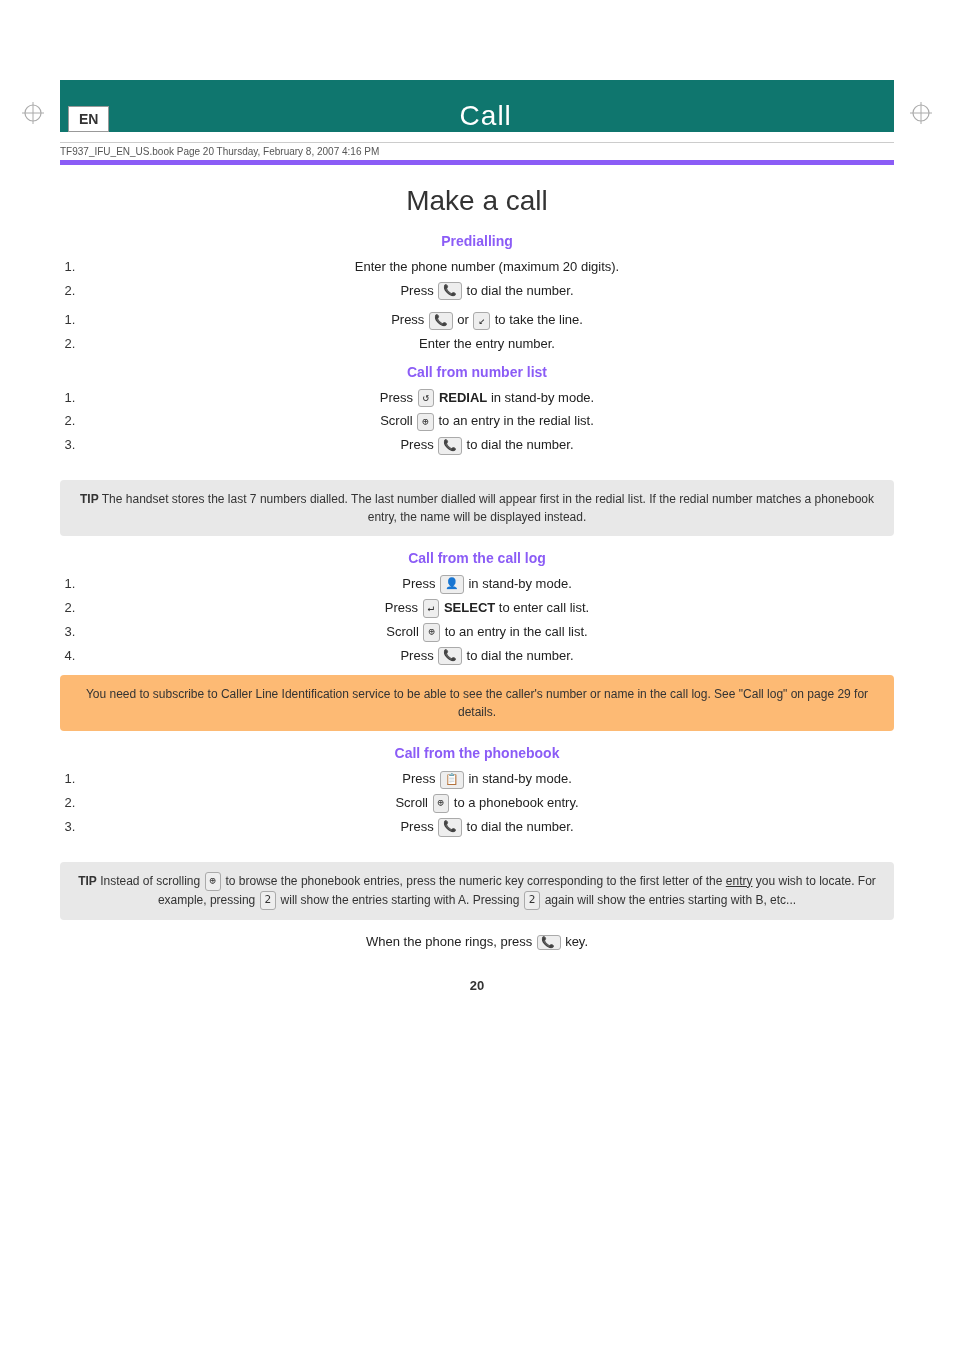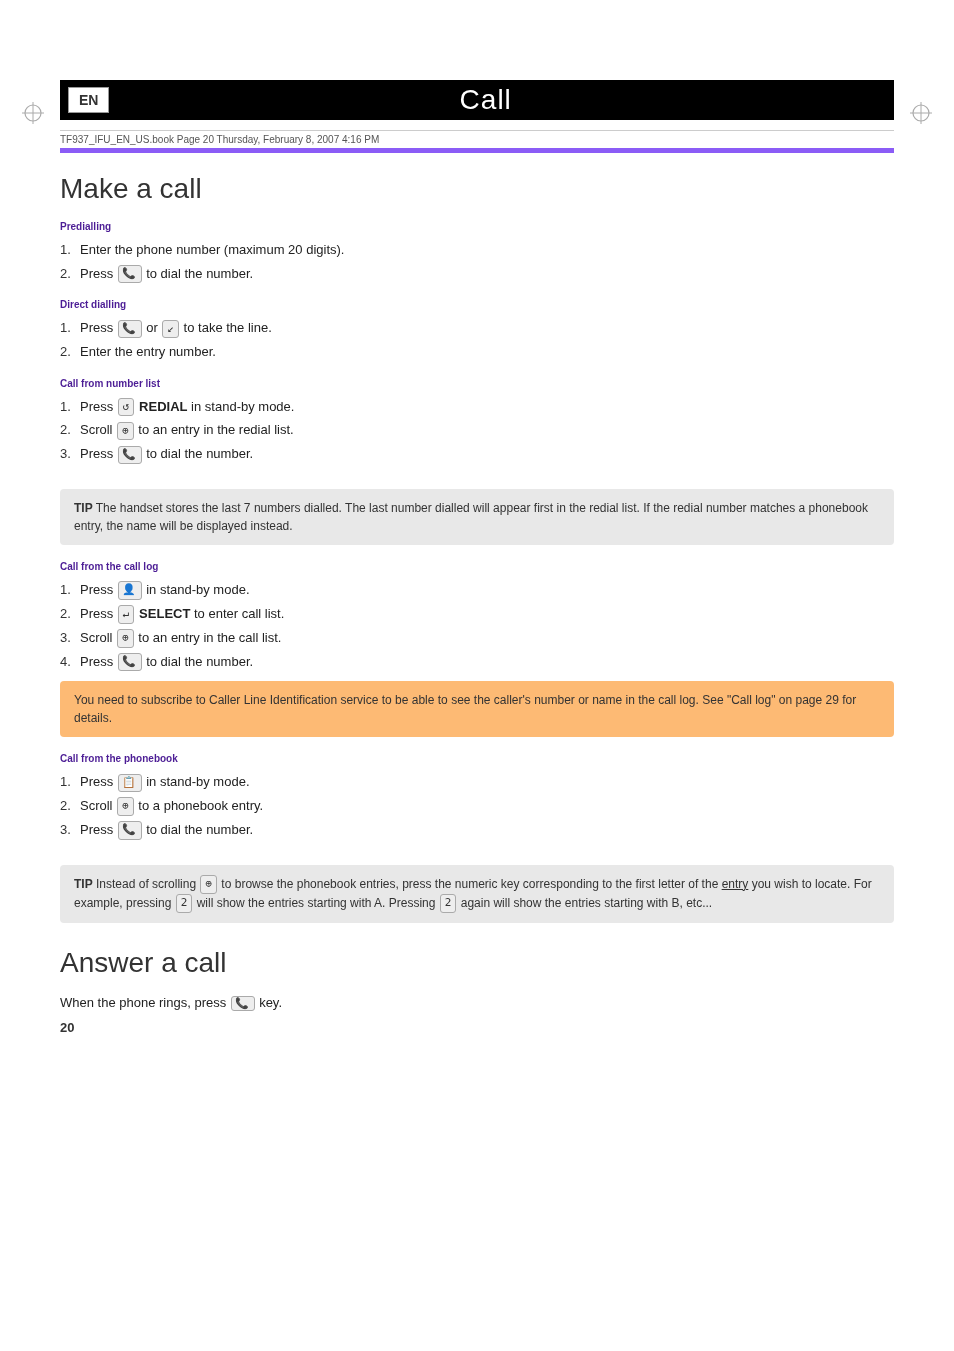--- a/index.html
+++ b/index.html
@@ -16,26 +16,26 @@
     .page {
       width: 954px;
       min-height: 1351px;
       background: #fff;
       padding: 0;
       position: relative;
     }
 
     
     .header-bar {
-      background: #000000;
+      background: #0f766e;
       color: #fff;
       display: flex;
-      align-items: center;
+      align-items: flex-end;
       margin: 80px 60px 0 60px;
-      height: 40px;
+      height: 52px;
     }
     .en-badge {
       background: #fff;
       color: #333;
       font-size: 14px;
       font-weight: bold;
       padding: 4px 10px;
       margin-left: 8px;
       border: 1px solid #999;
     }
@@ -55,35 +55,36 @@
       color: #555;
       margin: 10px 60px 0 60px;
       border-top: 1px solid #ccc;
       border-bottom: 5px solid #8b5cf6;
       padding: 3px 0;
     }
 
     
     .content {
       margin: 20px 60px 0 60px;
+      text-align: center;
     }
 
     .section-title-large {
       font-size: 28px;
       font-weight: normal;
       color: #333;
       margin-bottom: 16px;
     }
 
     .subsection-title {
-      font-size: 10px;
-      font-weight: bold;
-      color: #4c1d95;
+      font-size: 14px;
+      font-weight: bold;
+      color: #8b5cf6;
       margin-bottom: 8px;
-      margin-top: 16px;
+      margin-top: 0;
     }
 
     .step-list {
       list-style: none;
       margin-left: 0;
       margin-bottom: 10px;
     }
     .step-list li {
       display: flex;
       align-items: flex-start;
@@ -136,21 +137,21 @@
       margin: 8px 0 14px 0;
       font-size: 12px;
       line-height: 1.5;
       color: #333;
     }
 
     
     .page-number {
       font-size: 13px;
       font-weight: bold;
-      margin-top: 9px;
+      margin-top: 28px;
       color: #333;
     }
 
     
     .crosshair {
       position: absolute;
     }
 
     strong { font-weight: bold; }
     u { text-decoration: underline; }
@@ -191,21 +192,20 @@
       <li>
         <span class="step-num">1.</span>
         <span class="step-text">Enter the phone number (maximum 20 digits).</span>
       </li>
       <li>
         <span class="step-num">2.</span>
         <span class="step-text">Press <span class="key-icon">📞</span> to dial the number.</span>
       </li>
     </ol>
 
-    <div class="subsection-title">Direct dialling</div>
     <ol class="step-list">
       <li>
         <span class="step-num">1.</span>
         <span class="step-text">Press <span class="key-icon">📞</span> or <span class="key-icon">↙</span> to take the line.</span>
       </li>
       <li>
         <span class="step-num">2.</span>
         <span class="step-text">Enter the entry number.</span>
       </li>
     </ol>
@@ -264,19 +264,18 @@
       </li>
       <li>
         <span class="step-num">3.</span>
         <span class="step-text">Press <span class="key-icon">📞</span> to dial the number.</span>
       </li>
     </ol>
     <div class="tip-box">
       <span class="tip-label">TIP</span> Instead of scrolling <span class="key-icon">⊕</span> to browse the phonebook entries, press the numeric key corresponding to the first letter of the <u>entry</u> you wish to locate. For example, pressing <span class="key-icon">2</span> will show the entries starting with A. Pressing <span class="key-icon">2</span> again will show the entries starting with B, etc...
     </div>
 
-    <div class="section-title-large" style="margin-top:24px;">Answer a call</div>
     <p>When the phone rings, press <span class="key-icon">📞</span> key.</p>
 
     <div class="page-number">20</div>
 
   </div>
 </div>
 
 </body></html>

